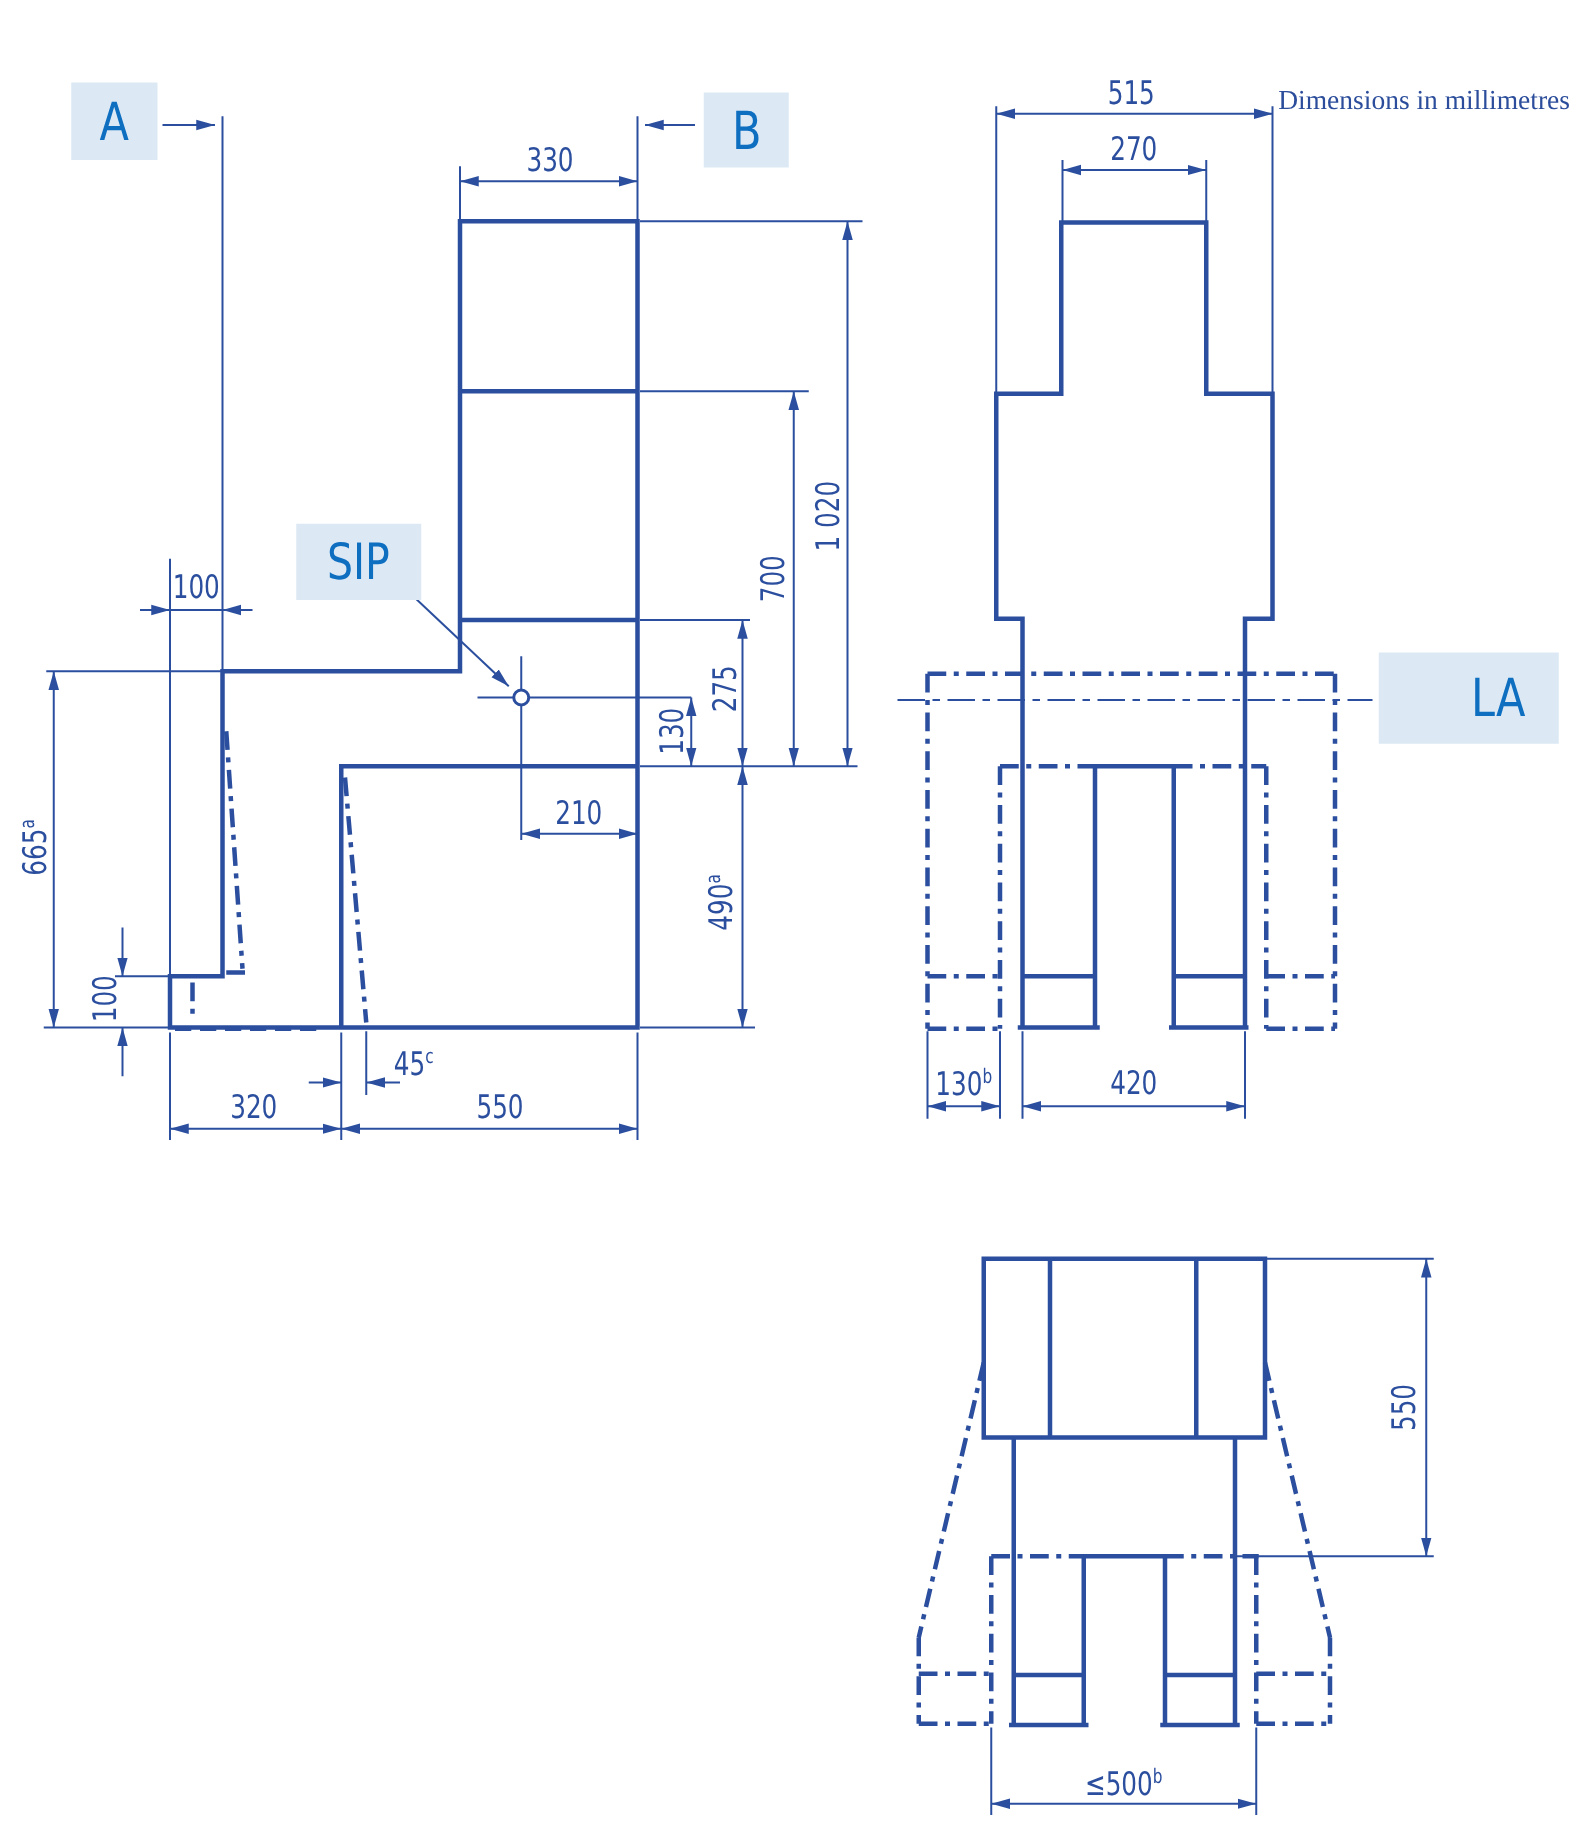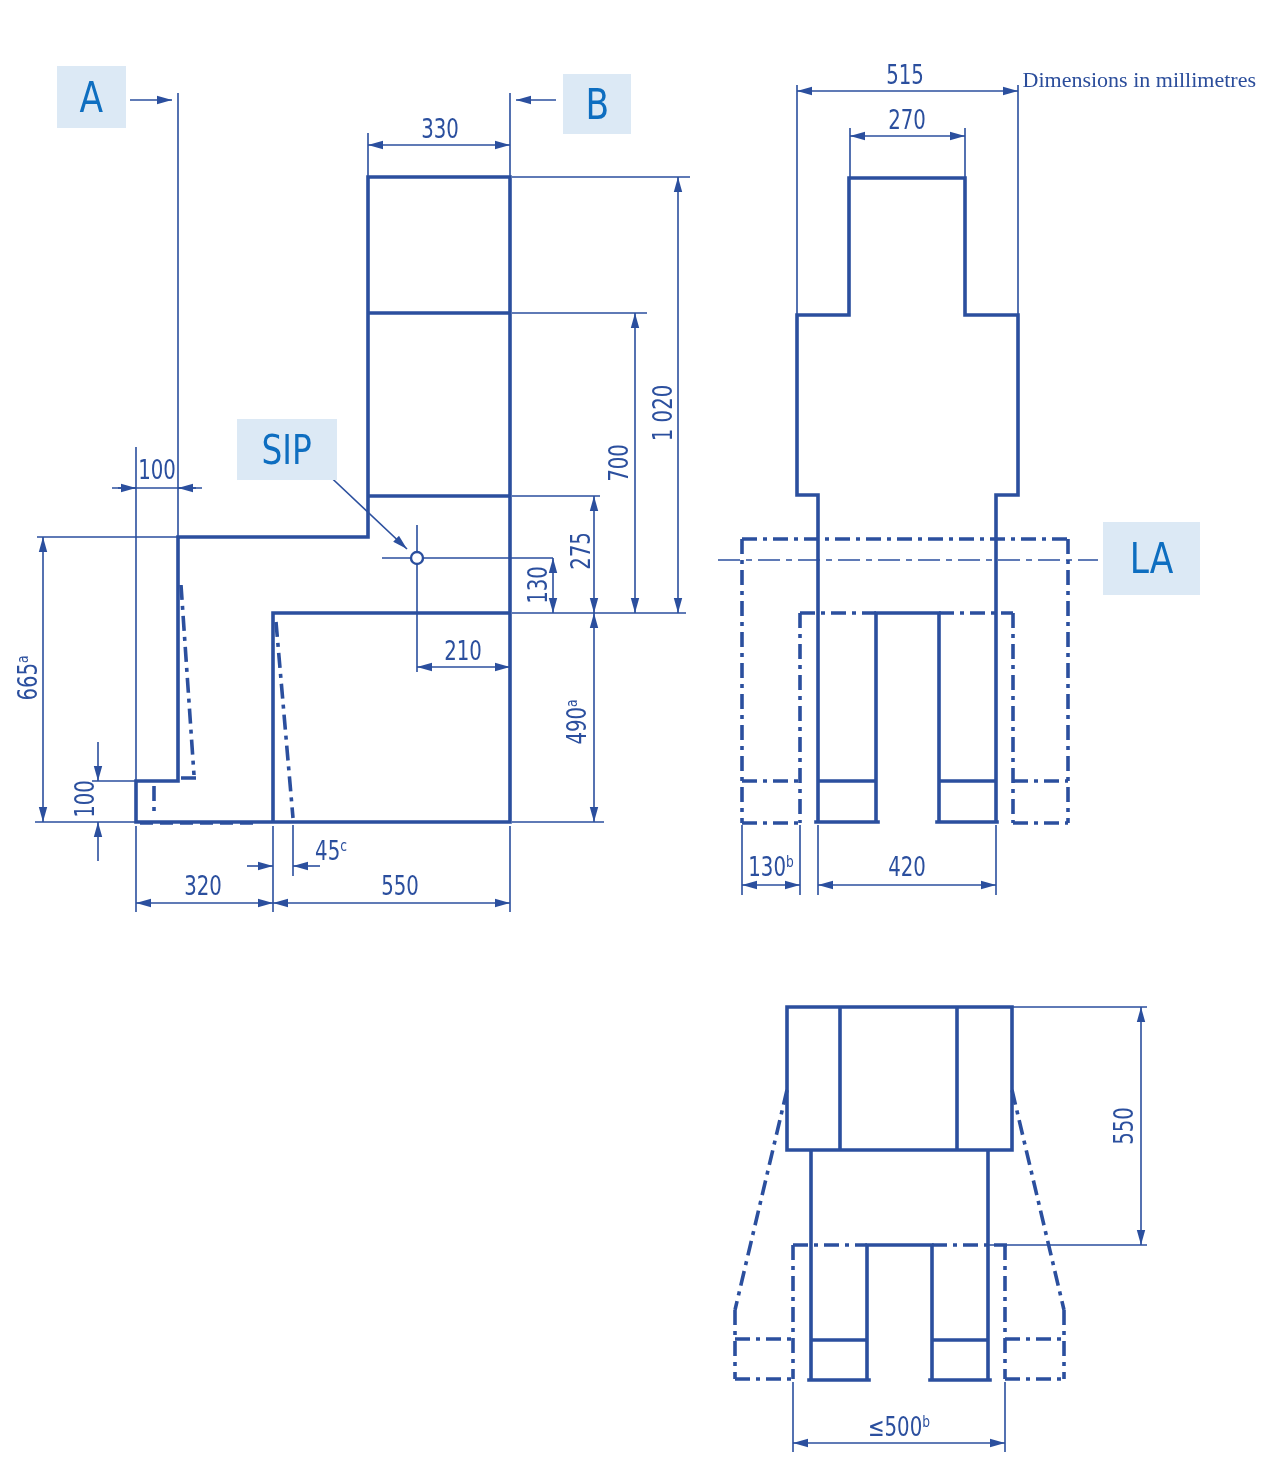--- a/index.html
+++ b/index.html
@@ -227,21 +227,21 @@
 
   <div class="tag" style="left:57px;top:66px;width:69px;height:62px;">
     <span>A</span>
   </div>
   <div class="tag" style="left:563px;top:74px;width:68px;height:60px;">
     <span>B</span>
   </div>
   <div class="tag" style="left:237px;top:390px;width:100px;height:61px;margin-top:29px;">
     <span style="font-size:40px;">SIP</span>
   </div>
-  <div class="tag" style="left:1103px;top:522px;width:97px;height:73px;">
+  <div class="tag" style="left:1103px;top:522px;width:97px;height:73px;padding-left:47px;">
     <span>LA</span>
   </div>
 
   <div class="dh" style="left:440px;top:129px;">330</div>
   <div class="dh" style="left:157px;top:470px;">100</div>
   <div class="dv" style="left:663px;top:413px;">1 020</div>
   <div class="dv" style="left:619px;top:463px;">700</div>
   <div class="dv" style="left:581px;top:551px;">275</div>
   <div class="dv" style="left:538px;top:585px;">130</div>
   <div class="dh" style="left:463px;top:651px;">210</div>

